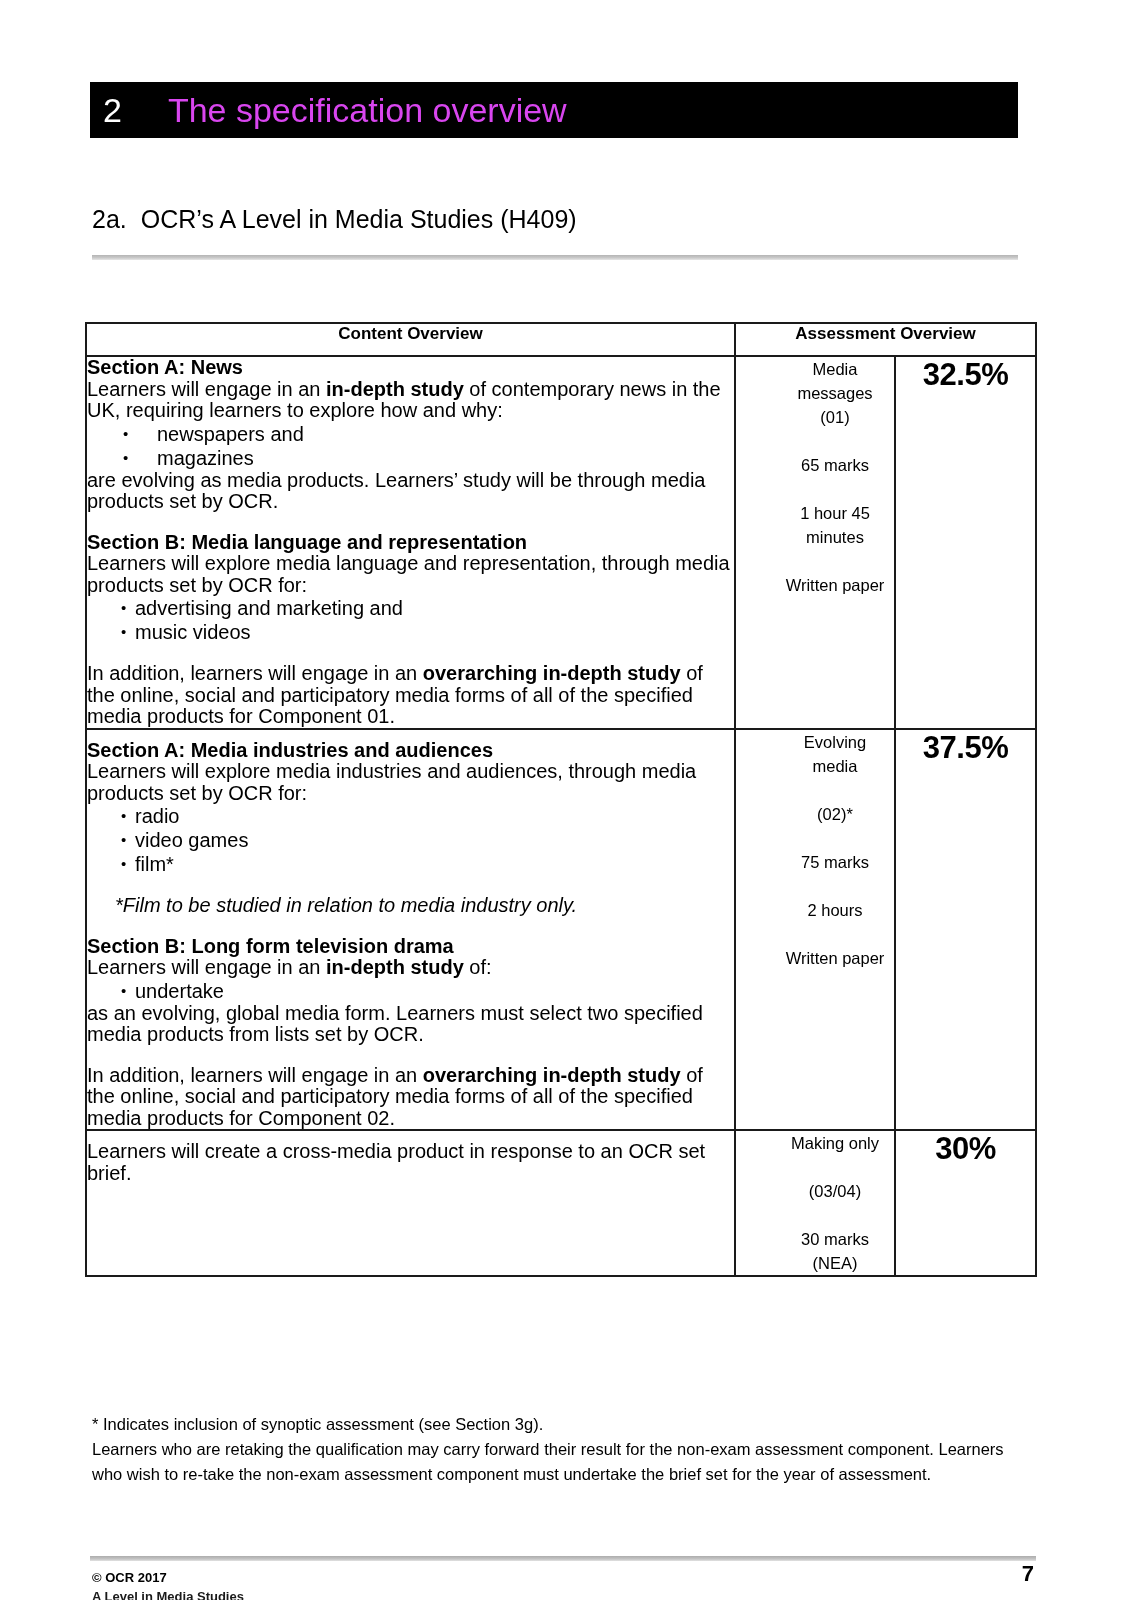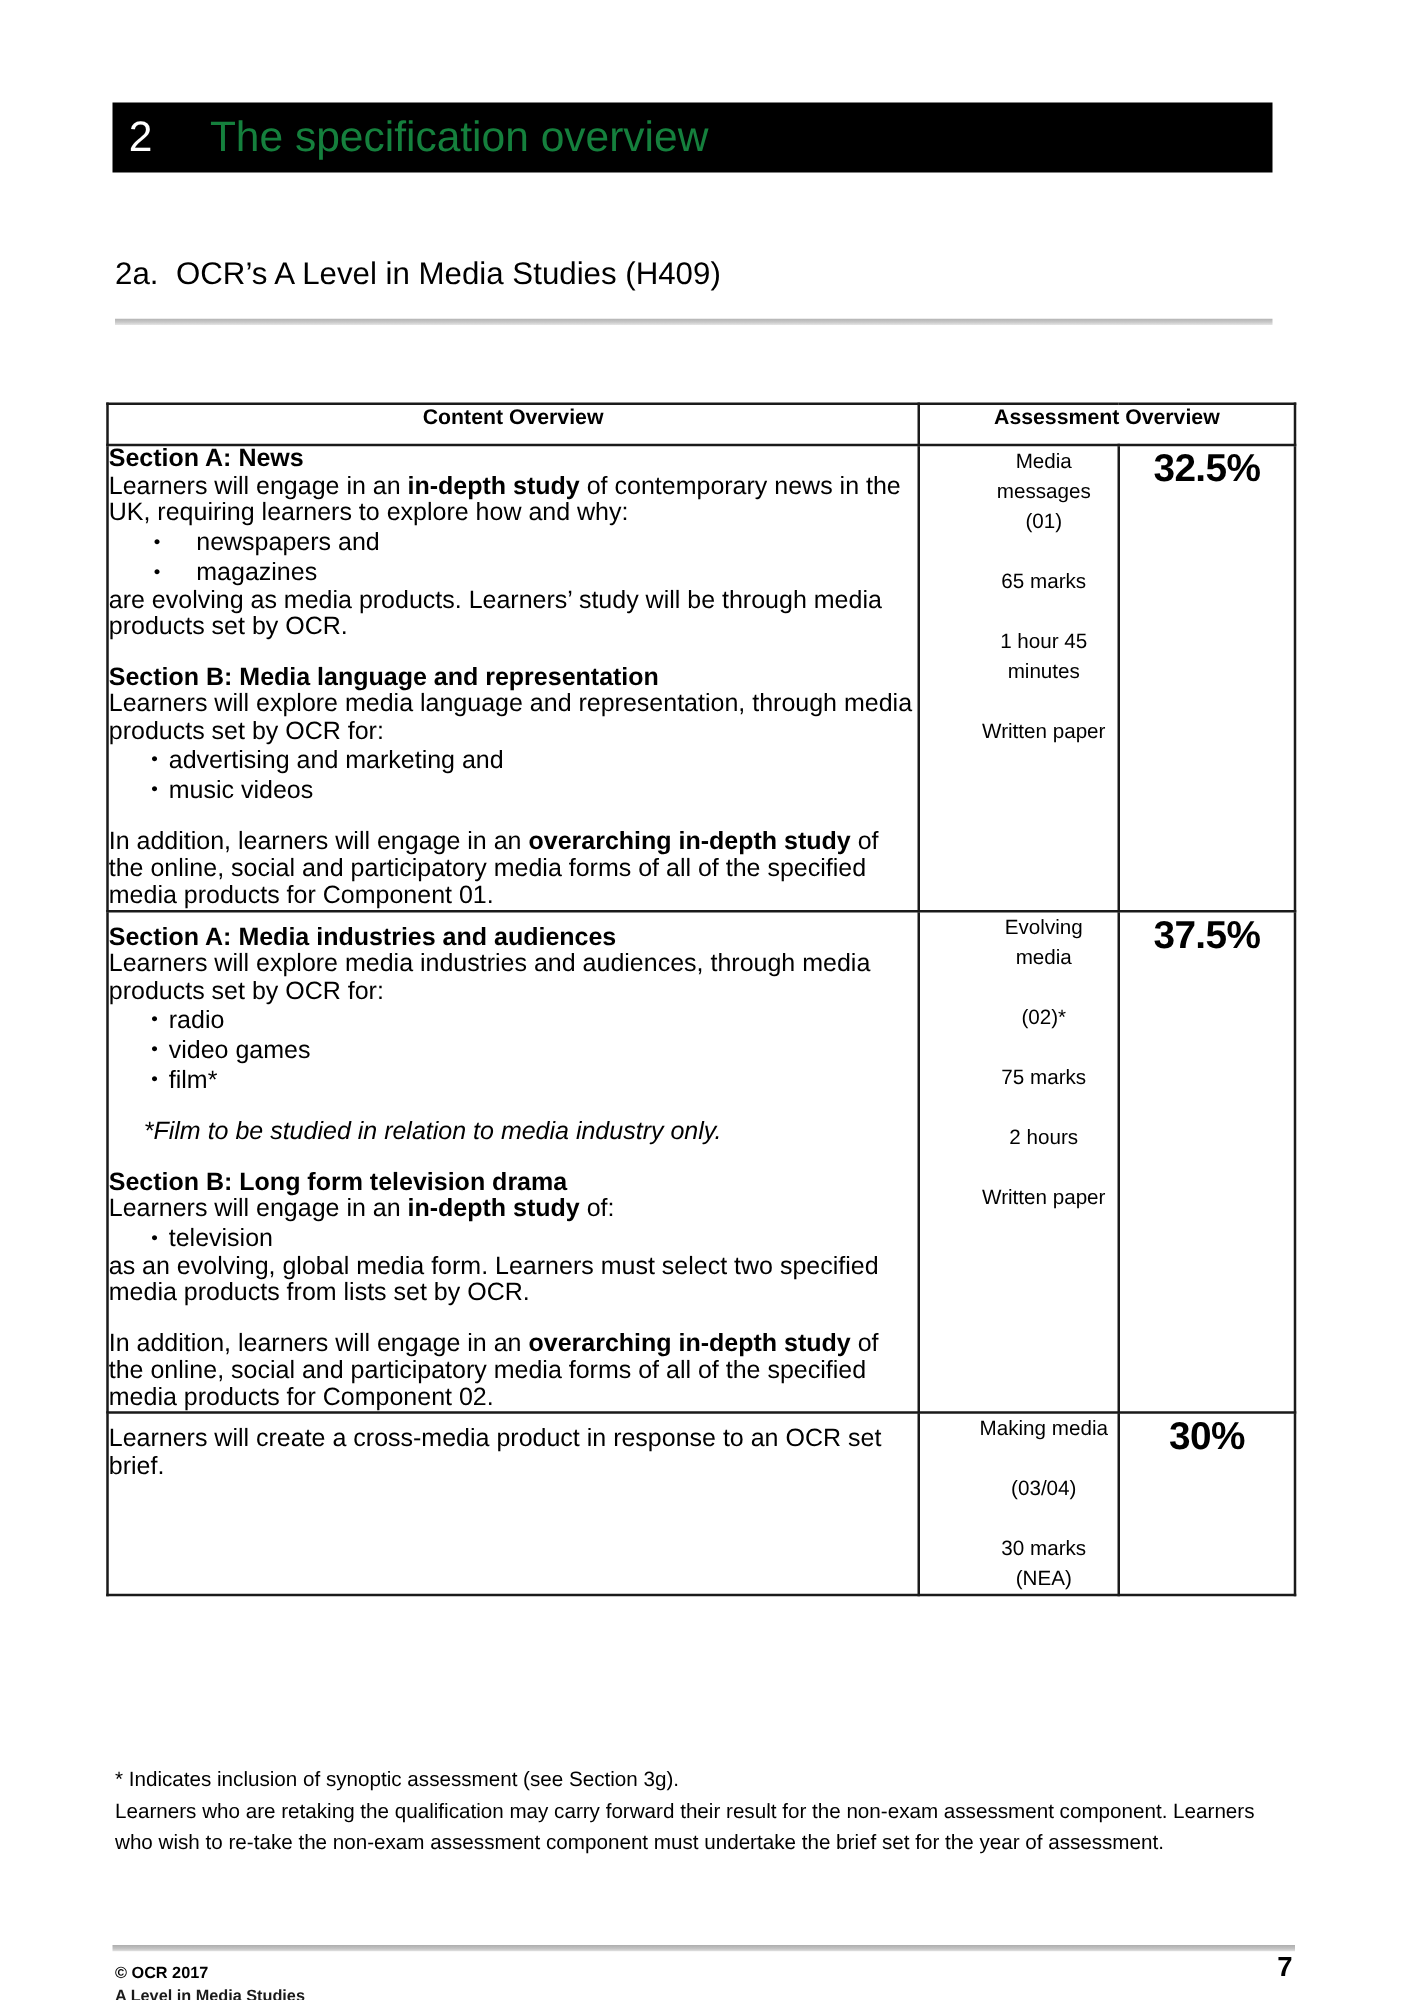--- a/index.html
+++ b/index.html
@@ -35,21 +35,21 @@
     align-items: center;
   }
   .chapter-number {
     color: #ffffff;
     font-size: 34px;
     font-weight: 400;
     padding-left: 13px;
     letter-spacing: 0px;
   }
   .chapter-title {
-    color: #15803d;
+    color: #d946ef;
     font-size: 34px;
     font-weight: 400;
     padding-left: 46px;
     text-align: right;
   }
 
   
   .section-heading {
     position: absolute;
     left: 92px;
@@ -277,21 +277,21 @@
             <li>radio</li>
             <li>video games</li>
             <li>film*</li>
           </ul>
           <div class="gap"></div>
           <p class="ital">*Film to be studied in relation to media industry only.</p>
           <div class="gap"></div>
           <p class="lbl">Section B: Long form television drama</p>
           <p><span>Learners will engage in an </span><span class="lbl">in-depth study</span><span> of:</span></p>
           <ul class="bullets narrow">
-            <li>television</li>
+            <li>undertake</li>
           </ul>
           <p>as an evolving, global media form. Learners must select two specified media products from lists set by OCR.</p>
           <div class="gap"></div>
           <p><span>In addition, learners will engage in an </span><span class="lbl">overarching in-depth study</span><span> of the online, social and participatory media forms of all of the specified media products for Component 02.</span></p>
         </td>
         <td class="assess-cell">
           <p class="blk">Evolving</p>
           <p class="blk">media</p>
           <div class="sp"></div>
           <p class="blk">(02)*</p>
@@ -305,21 +305,21 @@
         <td class="weight-cell">37.5%</td>
       </tr>
 
       <tr>
         <td class="content-cell">
           <div class="gap-sm"></div>
           <p>Learners will create a cross-media product in response to an OCR set brief.</p>
           <div style="height:78px"></div>
         </td>
         <td class="assess-cell">
-          <p class="blk">Making media</p>
+          <p class="blk">Making only</p>
           <div class="sp"></div>
           <p class="blk">(03/04)</p>
           <div class="sp"></div>
           <p class="blk">30 marks</p>
           <p class="blk">(NEA)</p>
         </td>
         <td class="weight-cell">30%</td>
       </tr>
 
     </tbody>

